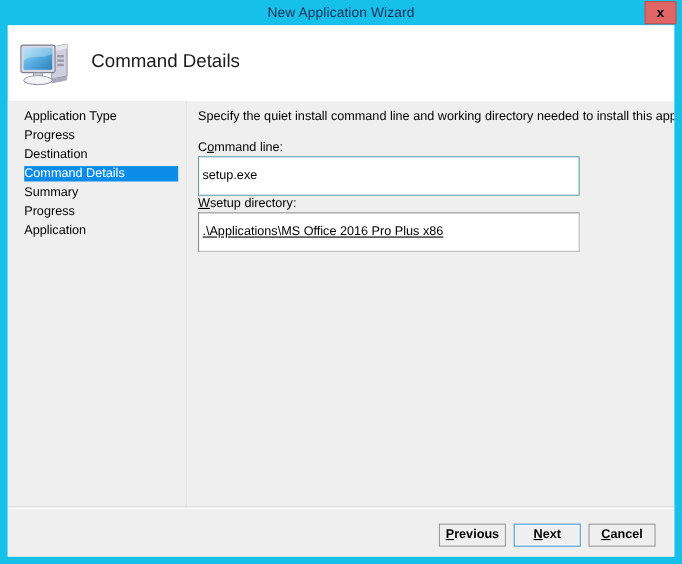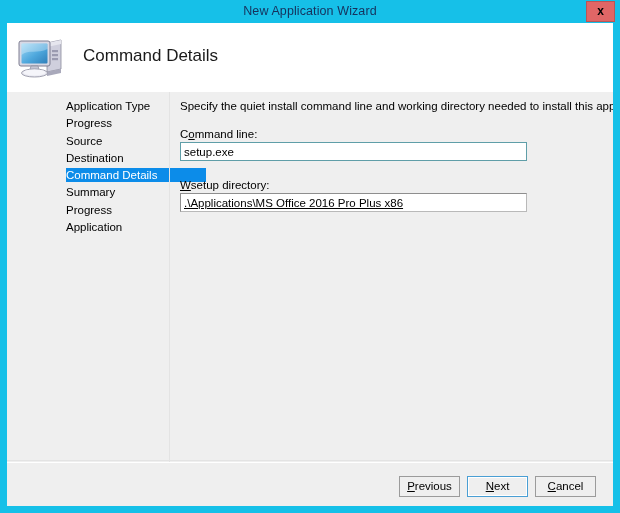--- a/index.html
+++ b/index.html
@@ -124,21 +124,20 @@
     top: 0;
     width: 1px;
     height: 370px;
     background: #e3e3e3;
   }
   .step-list {
     position: absolute;
     left: 0;
     top: 7px;
     width: 162px;
-    margin-left: 44px;
   }
   .step-item {
     height: 14px;
     line-height: 14px;
     padding-left: 15px;
     font-size: 11.5px;
     color: #000000;
     white-space: nowrap;
     margin-bottom: 3.3px;
     cursor: default;
@@ -173,21 +172,21 @@
     font-size: 11.5px;
     color: #000000;
     white-space: nowrap;
   }
   .field-label u {
     text-decoration: underline;
   }
 
   .text-input {
     position: absolute;
-    height: 19px;
+    height: 36px;
     box-sizing: border-box;
     background: #ffffff;
     font-family: "Liberation Sans", sans-serif;
     font-size: 11.5px;
     color: #000000;
     padding: 0 3px;
     outline: none;
   }
   .text-input.focused {
     border: 1px solid #5f9ea8;
@@ -238,20 +237,21 @@
     box-sizing: border-box;
     background: #efefef;
     border: 1px solid #9b9b9b;
     font-family: "Liberation Sans", sans-serif;
     font-size: 11.5px;
     color: #000000;
     line-height: 19px;
     text-align: center;
     cursor: pointer;
     white-space: nowrap;
+    font-weight: bold;
   }
   .btn.default {
     border: 1px solid #4a9fd4;
     box-shadow: inset 0 0 0 1px #ffffff;
   }
   .btn u { text-decoration: underline; }
 
   #btn-previous { left: 392px; }
   #btn-next     { left: 460px; }
   #btn-cancel   { left: 528px; }
@@ -298,21 +298,20 @@
       </div>
       <div class="header-title">Command Details</div>
     </div>
 
     <div class="body-area">
 
       <div class="sidebar">
         <div class="step-list">
           <div class="step-item">Application Type</div>
           <div class="step-item">Progress</div>
-          <div class="step-item">Source</div>
           <div class="step-item">Destination</div>
           <div class="step-item active">Command Details</div>
           <div class="step-item">Summary</div>
           <div class="step-item">Progress</div>
           <div class="step-item">Application</div>
         </div>
       </div>
       <div class="sidebar-divider"></div>
 
       <div class="content">

